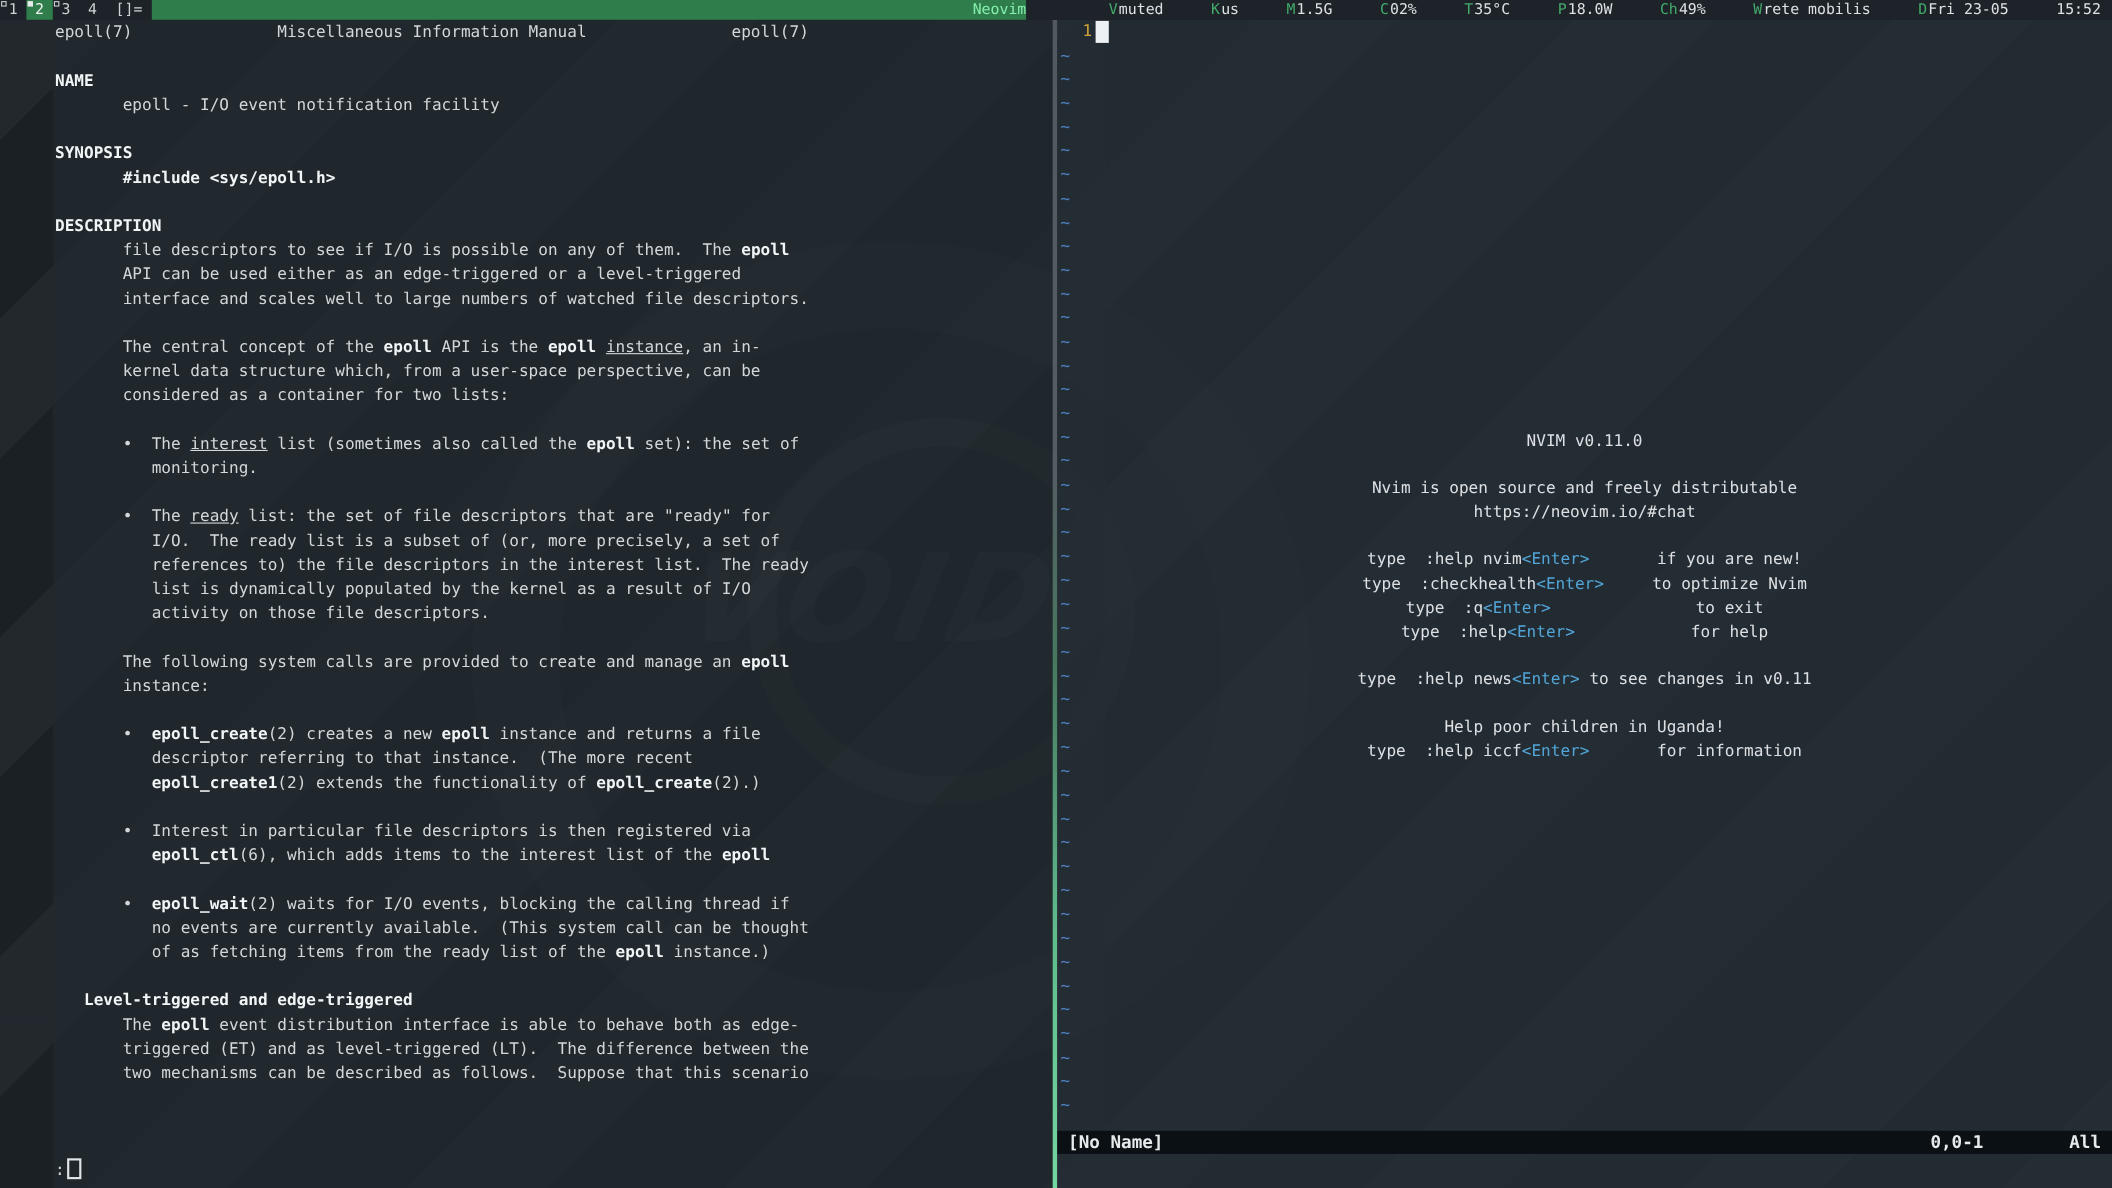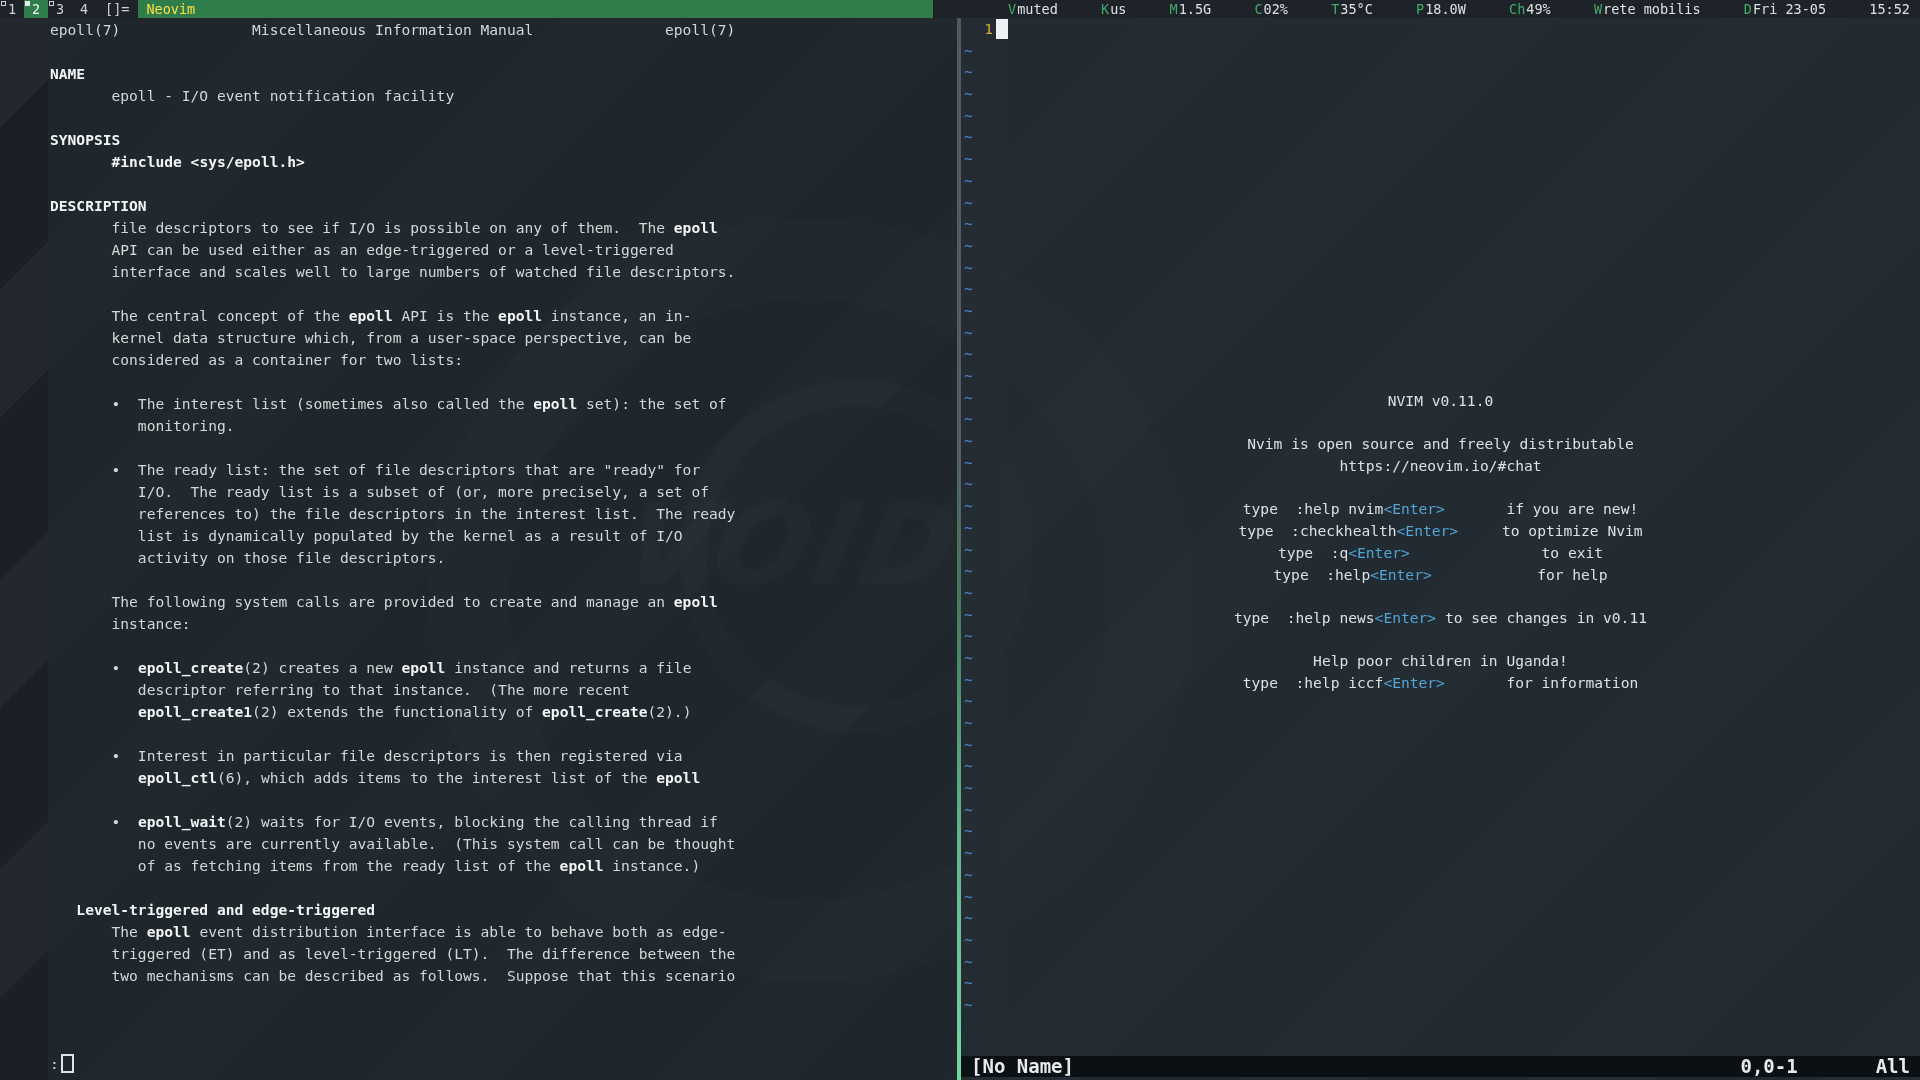--- a/index.html
+++ b/index.html
@@ -20,47 +20,47 @@
   
   .pane{position:absolute;top:18px;height:1062px;z-index:2;}
   .pane-left{left:0;width:957px;background:rgba(33,41,47,0.72);margin-left:48px;}
   .pane-right{left:961px;width:959px;background:rgba(38,46,54,0.80);}
   .divider{position:absolute;top:18px;left:957px;width:4px;height:1062px;z-index:3;
     background:linear-gradient(180deg,#525960 0%,#555c63 38%,#47795f 55%,#5fba8c 78%,#74d6a1 100%);}
   
   .man{position:absolute;left:2px;top:1px;font-size:14.6px;color:var(--text,#d3d7d9);}
   .man-line{height:22px;line-height:22px;white-space:pre;}
   .seg-b{font-weight:bold;color:var(--bold_text,#f2f5f6);}
-  .seg-u{}
+  .seg-u{text-decoration:underline;}
   .man-prompt{position:absolute;left:2px;top:1035px;height:22px;line-height:22px;font-size:14.6px;color:var(--text,#d3d7d9);}
   .hollow-cursor{display:inline-block;width:9px;height:15px;border:2px solid #dfe3e6;margin-left:2px;vertical-align:-4px;}
   
   .nvim-gutter{position:absolute;left:3px;top:21.7px;font-size:14.6px;color:var(--tilde_blue,#4e80c2);}
   .tilde-line{height:21.7px;line-height:21.7px;}
   .nvim-line1{position:absolute;left:0;top:0;width:100%;height:21.7px;line-height:21.7px;font-size:14.6px;}
   .linenr{position:absolute;left:14px;top:0;width:18px;text-align:right;color:var(--line_number_yellow,#d2a637);}
   .block-cursor{position:absolute;left:35px;top:1px;width:12px;height:20px;background:var(--cursor,#eef1f3);}
   .nvim-intro{position:absolute;left:0;top:372px;width:100%;font-size:14.6px;color:#dde0e2;}
   .intro-line{height:21.7px;line-height:21.7px;white-space:pre;text-align:center;}
   .seg-e{color:var(--enter_blue,#52a5d7);}
   .nvim-statusline{position:absolute;left:0;top:1010px;width:100%;height:21px;line-height:21px;
-    background:var(--statusline_bg,#0b1015);color:#e7eaeb;font-weight:bold;font-size:19px;
-    display:flex;justify-content:space-between;padding:0 10px;box-sizing:border-box;margin-top:28px;}
+    background:var(--statusline_bg,#0b1015);color:#e7eaeb;font-weight:bold;font-size:16px;
+    display:flex;justify-content:space-between;padding:0 10px;box-sizing:border-box;}
   .sl-right{display:flex;gap:78px;}
   .nvim-cmdline{position:absolute;left:0;top:1031px;width:100%;height:31px;}
   
   .topbar{position:absolute;left:0;top:0;width:1920px;height:18px;z-index:4;
     background:var(--bar_bg,#1d2328);display:flex;font-size:13.5px;line-height:18px;color:#ccd2d5;}
   .tag{width:24px;text-align:center;position:relative;}
   .tag.sel{background:var(--accent_green,#2e7d4b);color:#eef3f0;}
   .tag-ind{position:absolute;left:1px;top:1px;width:5px;height:5px;box-sizing:border-box;}
   .tag-ind.filled{background:#e6eaea;}
   .tag-ind.hollow{border:1px solid #cdd3d4;}
   .layout{padding:0 9px;}
-  .wintitle{flex:1;background:var(--accent_green,#2e7d4b);color:#fde047;padding-left:8px;}
+  .wintitle{flex:1;background:var(--accent_green,#2e7d4b);color:#86efac;padding-left:8px;text-align:right;}
   .bar-status{width:987px;box-sizing:border-box;display:flex;justify-content:space-between;
     padding:0 10px 0 75px;background:var(--bar_bg,#1d2328);}
   .status-seg{white-space:nowrap;}
   .status-seg .lbl{color:var(--status_label_green,#42aa6a);}
   .status-seg .val{color:#dde1e3;margin-left:1px;}
 </style>
 </head>
 <body>
 
 <div class="screen">

